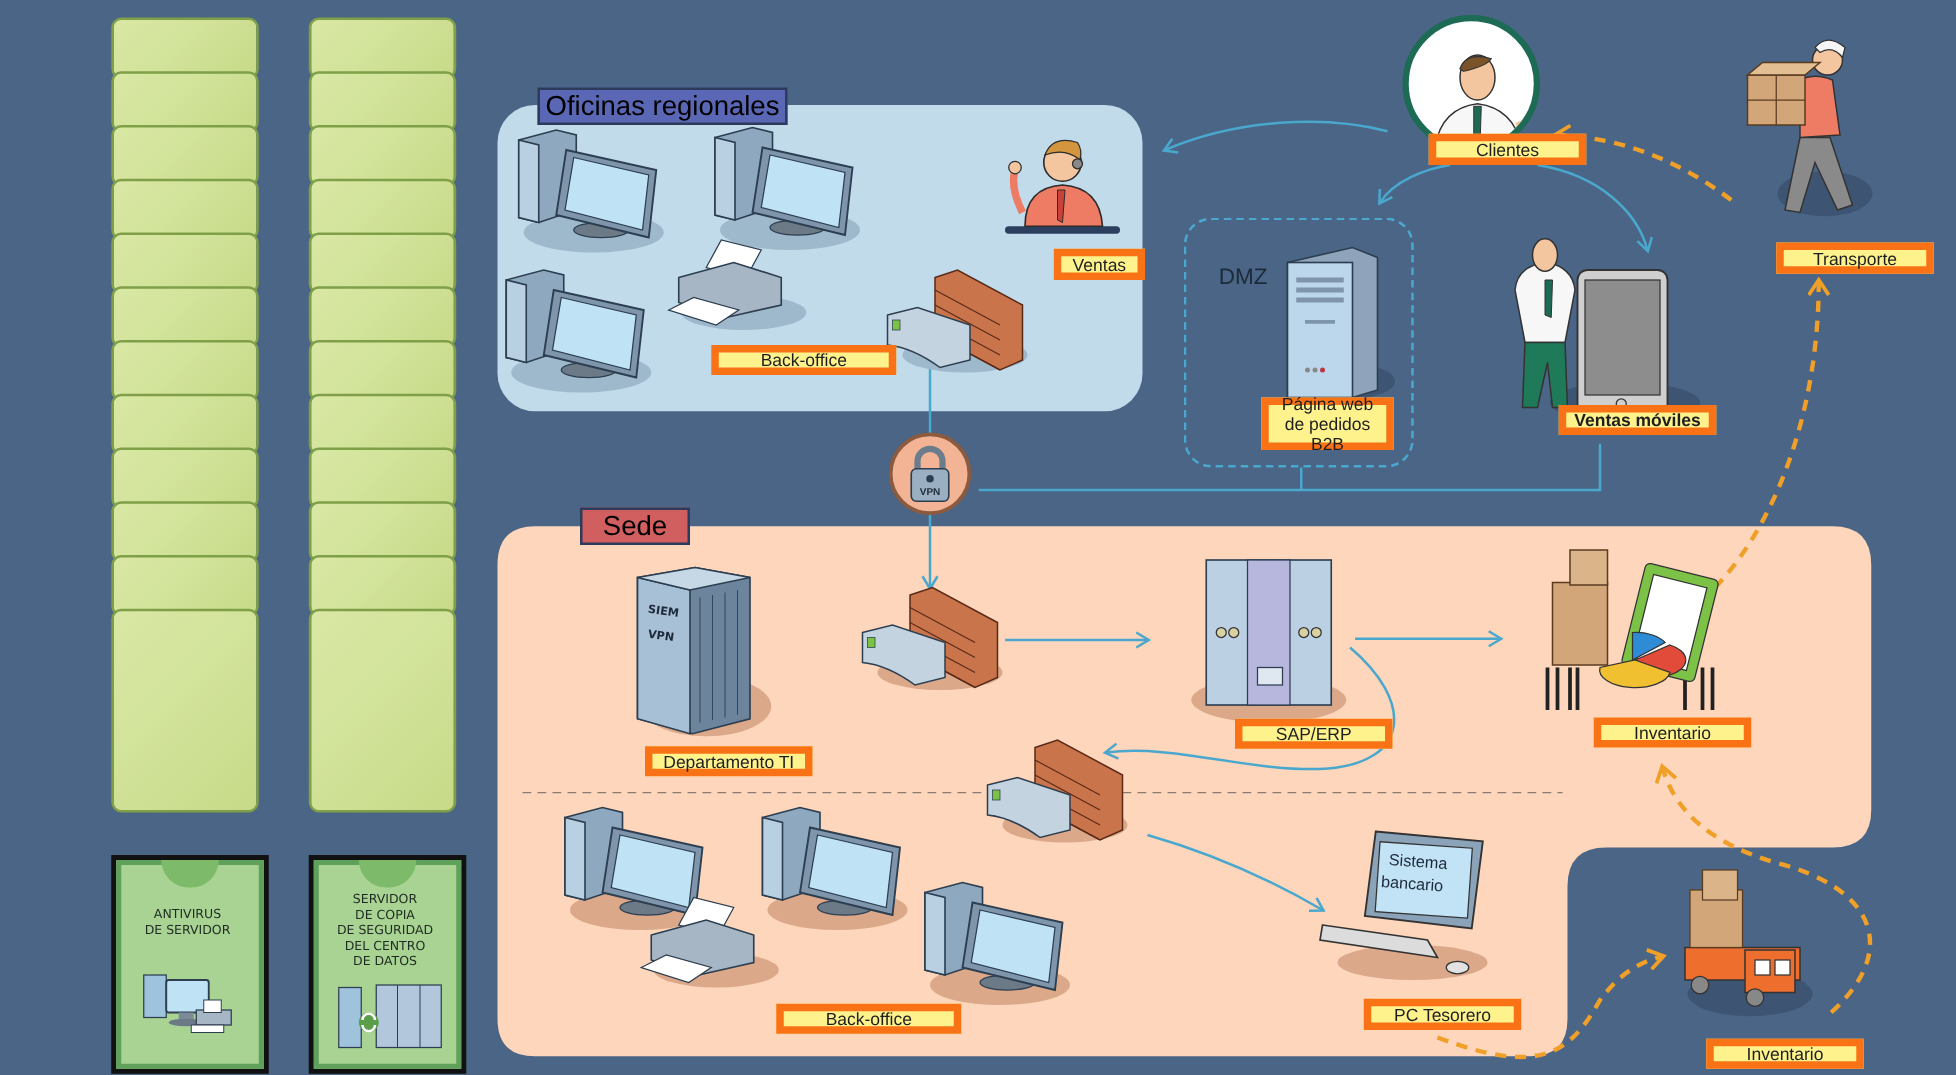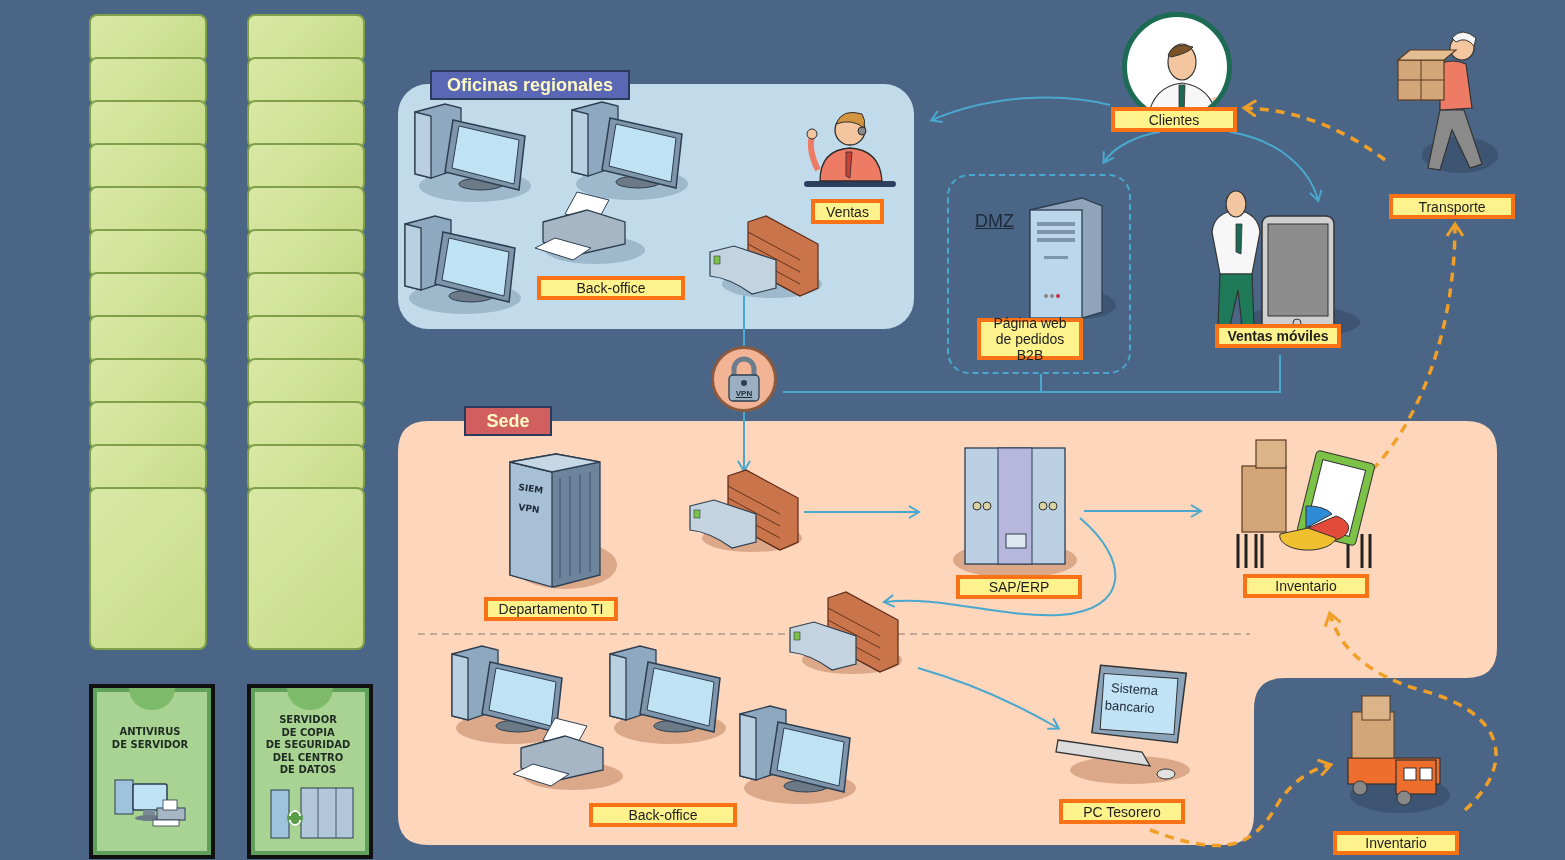--- a/index.html
+++ b/index.html
@@ -1,28 +1,28 @@
 <!DOCTYPE html>
 <html><head>
 <meta charset="utf-8">
 <style>
   html, body { margin:0; padding:0; }
   body { width:1565px; height:860px; background:#4a6585; position:relative; overflow:hidden;
          font-family:"Liberation Sans", sans-serif; }
-  .abs { position:absolute;text-decoration:underline; }
+  .abs { position:absolute; }
   .stack-slot { position:absolute; left:0; width:118px; border:2px solid #7f9f48; border-radius:8px;
          background:linear-gradient(135deg,#d9e8a4 0%,#d2e39a 45%,#c6da88 100%); box-sizing:border-box; }
   .card { position:absolute; width:126px; height:175px; background:#111; box-sizing:border-box; padding:4px; }
   .card-inner { width:100%; height:100%; background:#a9d393; position:relative; box-sizing:border-box; border:4px solid #5fa05a; }
   .card-notch { position:absolute; left:32px; top:-4px; width:46px; height:22px; background:#7dbb6a; border-radius:0 0 24px 24px; }
-  .card-title { position:absolute; left:0; right:4px; top:28px; text-align:center; font-weight:bold; font-size:10px;
+  .card-title { position:absolute; left:0; right:4px; top:28px; text-align:center; font-weight:normal; font-size:10px;
          line-height:12.5px; color:#1f2a22; font-family:"DejaVu Sans", sans-serif; }
-  .label { position:absolute; background:#fdf28c; border:4px solid #f97316; box-sizing:border-box; text-align:center;
-         font-size:14px; color:#1e1e1e; display:flex; align-items:center; justify-content:center; line-height:16px; }
-  .zone-title { position:absolute; color:#fef9c3; font-weight:bold; font-size:18px; display:flex; align-items:center;
+  .label { position:absolute; background:#fdf28c; border:6px solid #f97316; box-sizing:border-box; text-align:center;
+         font-size:14px; color:#1e1e1e; display:flex; align-items:center; justify-content:center; line-height:16px;margin-left:32px; }
+  .zone-title { position:absolute; color:#000000; font-weight:normal; font-size:22px; display:flex; align-items:center;
          justify-content:center; box-sizing:border-box; border:2px solid #2c3b5c; }
   svg { position:absolute; left:0; top:0; overflow:visible; }
 </style>
 </head>
 <body>
 
 <div class="abs" style="left:89px;top:14px;width:118px;height:636px;" id="stack1">
     <div class="stack-slot" style="top: 0px; height: 49px;"></div>
     <div class="stack-slot" style="top: 43px; height: 49px;"></div>
     <div class="stack-slot" style="top: 86px; height: 49px;"></div>

